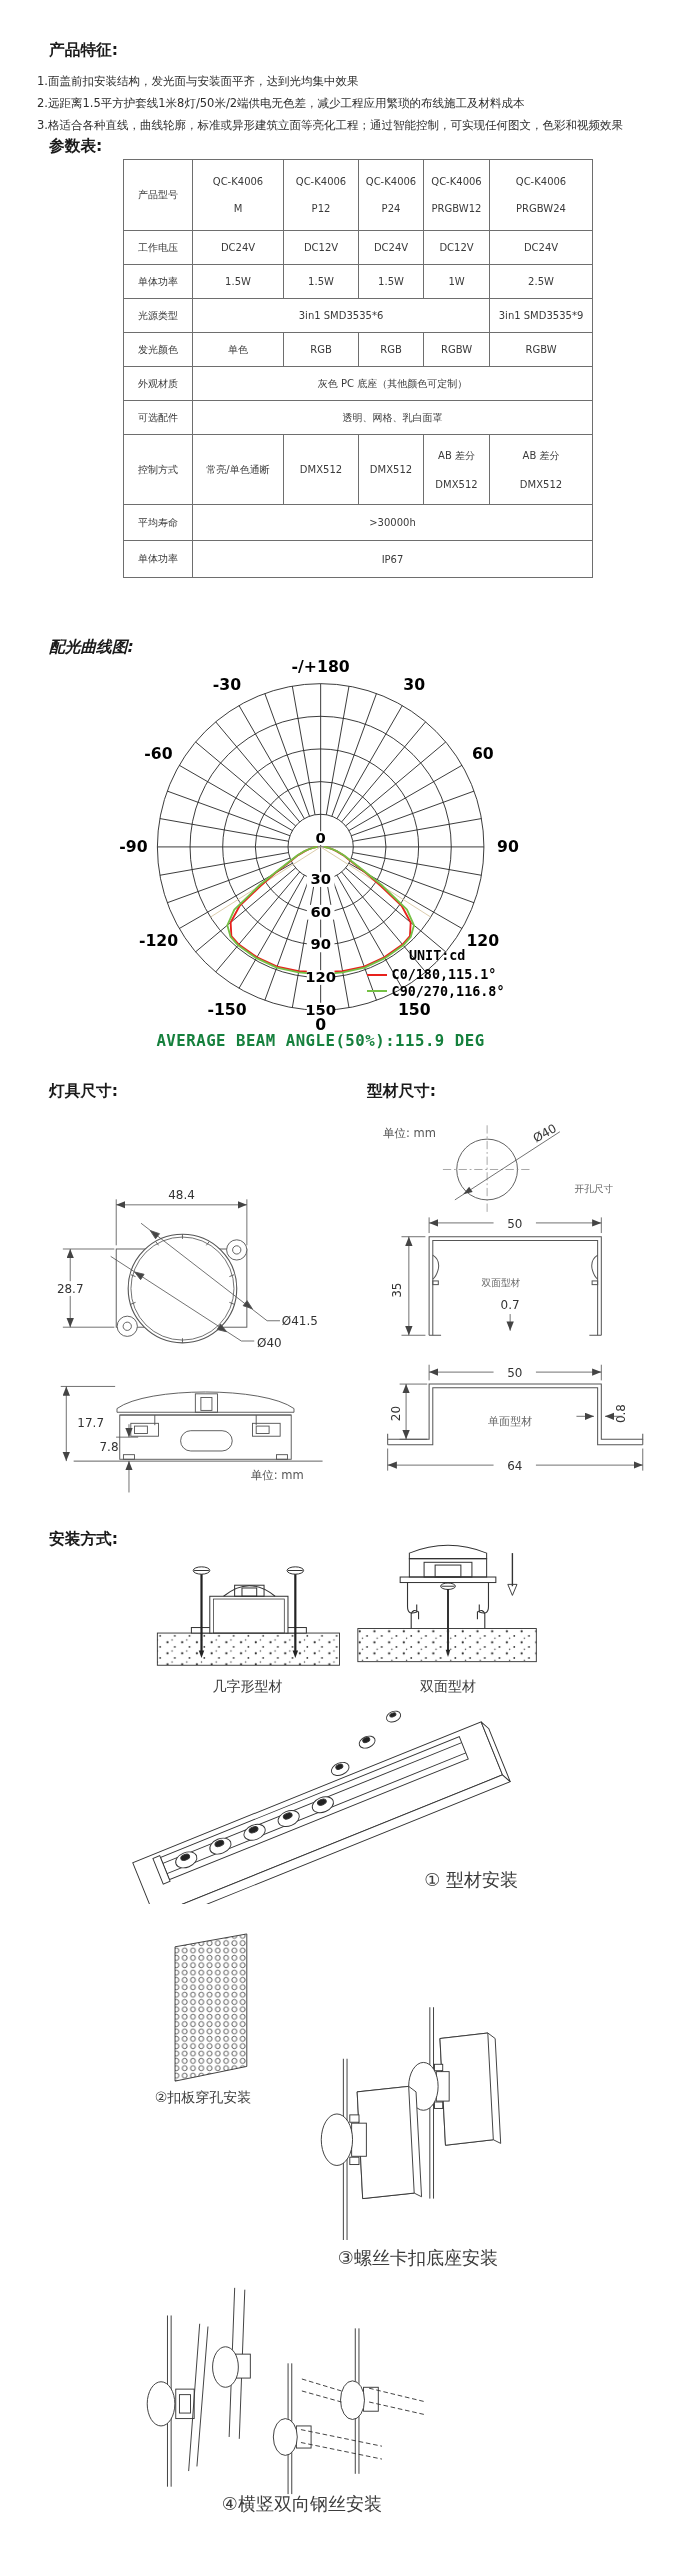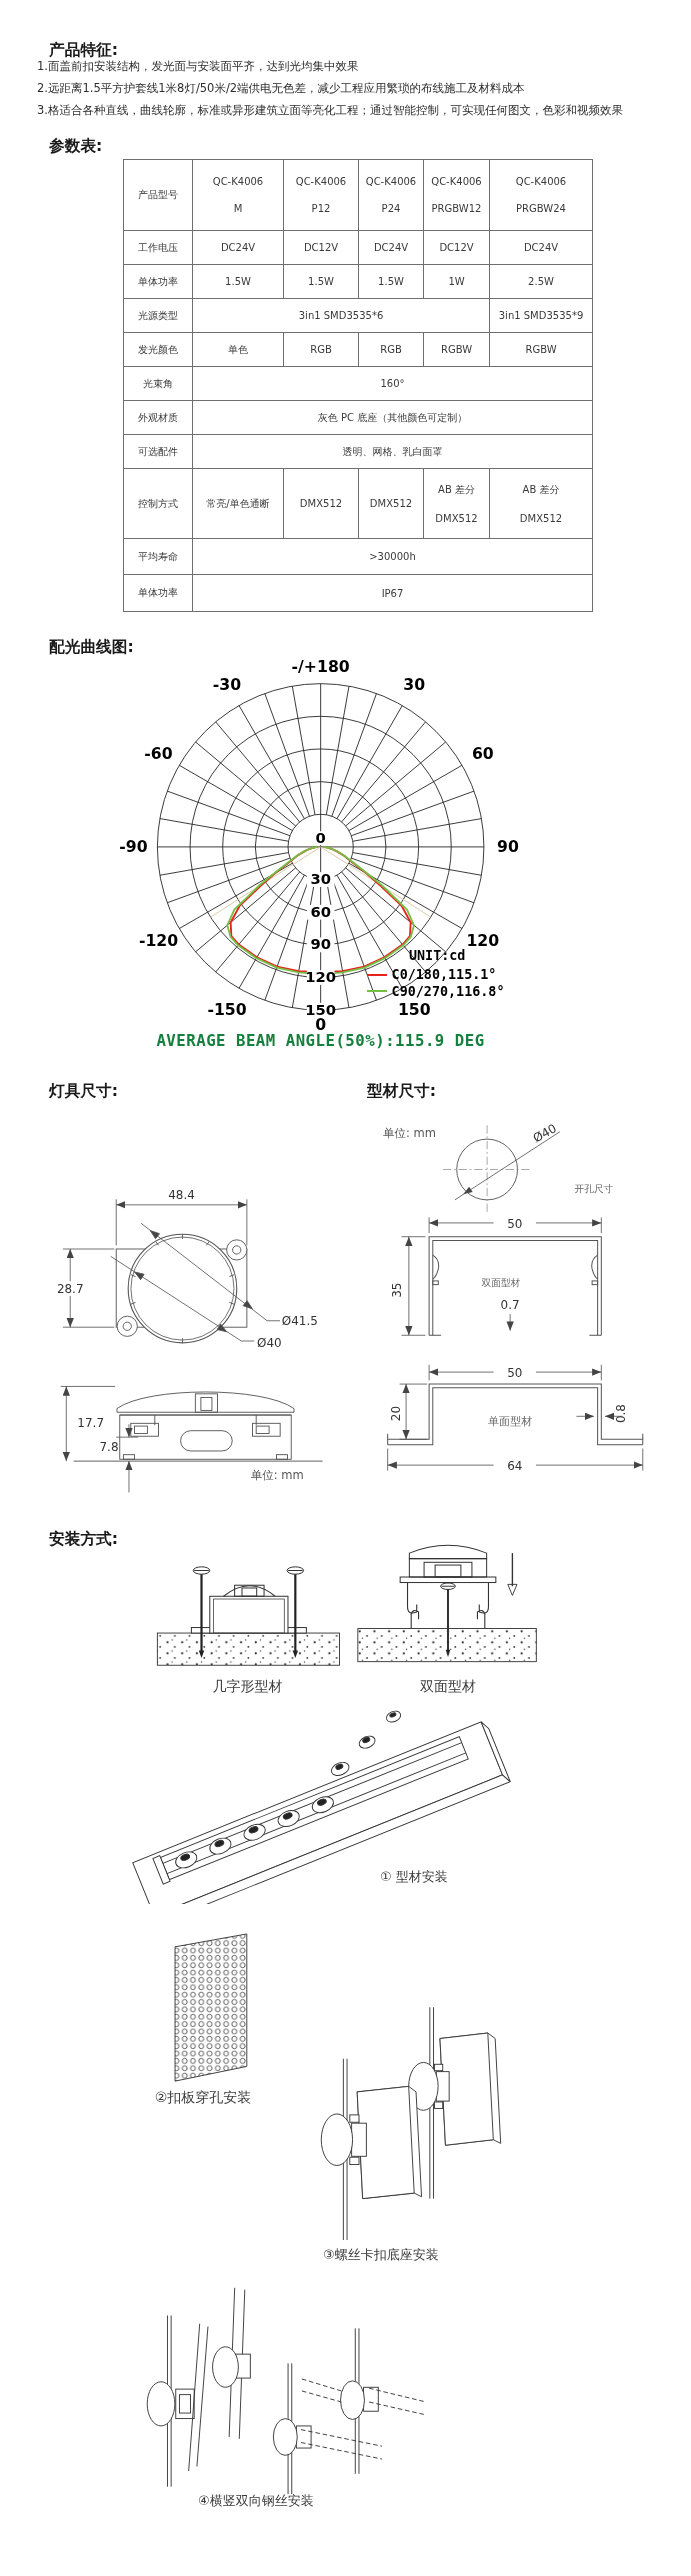--- a/index.html
+++ b/index.html
@@ -10,31 +10,31 @@
   table.spec{border-collapse:collapse;table-layout:fixed;width:469px;}
   table.spec td{border:0.9px solid #6e6e6e;text-align:center;vertical-align:middle;
     font-size:10px;color:#3a3a3a;padding:0.9px 1.8px;overflow:hidden;}
   .ml1{margin-bottom:15.7px;}
   .legend-row{display:flex;align-items:center;height:16.6px;text-align:right;}
   .legend-swatch{display:inline-block;width:20px;height:1.8px;margin-right:4.6px;}
   .legend-text{font-family:"DejaVu Sans Mono",monospace;font-weight:bold;font-size:13.4px;color:#000;}
   .chart-caption{font-family:"DejaVu Sans Mono",monospace;font-weight:bold;font-size:15.7px;
     color:#15803d;text-align:center;letter-spacing:0.5px;}
   .ill-caption{font-size:14px;color:#3c3c3c;text-align:center;}
-  .step-caption{font-size:13px;color:#3c3c3c;text-align:left;}
+  .step-caption{font-size:18px;color:#3c3c3c;text-align:right;}
   svg text{font-family:"DejaVu Sans",sans-serif;}
   svg .dim{font-size:13px;fill:#333;}
   svg .small{font-size:10.5px;fill:#666;}
   svg .unit{font-size:12.5px;fill:#555;}
 </style>
 </head>
 <body>
 
 <h2 class="sec abs" style="left:37px;top:28px;">产品特征:</h2>
-<div class="features abs" style="left:37px;top:55px;width:636px;">
+<div class="features abs" style="left:37px;top:70px;width:636px;">
   <div>1.面盖前扣安装结构，发光面与安装面平齐，达到光均集中效果</div>
   <div>2.远距离1.5平方护套线1米8灯/50米/2端供电无色差，减少工程应用繁琐的布线施工及材料成本</div>
   <div>3.格适合各种直线，曲线轮廓，标准或异形建筑立面等亮化工程；通过智能控制，可实现任何图文，色彩和视频效果</div>
 </div>
 
 <h2 class="sec abs" style="left:37px;top:124px;">参数表:</h2>
 <table class="spec abs" style="left:123px;top:159px;">
   <colgroup>
       <col style="width:69px">
       <col style="width:91px">
@@ -90,24 +90,20 @@
   </tr>
   <tr style="height:34px">
     <td>发光颜色</td>
     <td>单色</td>
     <td>RGB</td>
     <td>RGB</td>
     <td>RGBW</td>
     <td>RGBW</td>
   </tr>
   <tr style="height:34px">
-    <td>光束角</td>
-    <td colspan="5">160°</td>
-  </tr>
-  <tr style="height:34px">
     <td>外观材质</td>
     <td colspan="5">灰色 PC 底座（其他颜色可定制）</td>
   </tr>
   <tr style="height:34px">
     <td>可选配件</td>
     <td colspan="5">透明、网格、乳白面罩</td>
   </tr>
   <tr style="height:70px">
     <td>控制方式</td>
     <td>常亮/单色通断</td>
@@ -126,21 +122,21 @@
     <td>平均寿命</td>
     <td colspan="5">&gt;30000h</td>
   </tr>
   <tr style="height:37px">
     <td>单体功率</td>
     <td colspan="5">IP67</td>
   </tr>
 </tbody>
   </table>
 
-<h2 class="sec abs" style="left:37px;top:625px;">配光曲线图:</h2>
+<h2 class="sec abs" style="left:37px;top:625px;font-style:italic;">配光曲线图:</h2>
 <svg id="polarChart" class="abs" style="left:55px;top:644px;" width="535" height="392" viewBox="0 0 580 425">
     <circle cx="288" cy="220" r="35.4" fill="none" stroke="#2b2b2b" stroke-width="1"></circle>
     <circle cx="288" cy="220" r="70.8" fill="none" stroke="#2b2b2b" stroke-width="1"></circle>
     <circle cx="288" cy="220" r="106.19999999999999" fill="none" stroke="#2b2b2b" stroke-width="1"></circle>
     <circle cx="288" cy="220" r="141.6" fill="none" stroke="#2b2b2b" stroke-width="1"></circle>
     <circle cx="288" cy="220" r="177" fill="none" stroke="#2b2b2b" stroke-width="1"></circle>
     <line x1="288" y1="220" x2="288" y2="397" stroke="#2b2b2b" stroke-width="1"></line>
     <line x1="294.14714548940935" y1="254.86219445663215" x2="318.73572744704666" y2="394.3109722831608" stroke="#2b2b2b" stroke-width="1"></line>
     <line x1="300.1075130737287" y1="253.26511877582115" x2="348.53756536864336" y2="386.3255938791058" stroke="#2b2b2b" stroke-width="1"></line>
     <line x1="305.7" y1="250.65729929396912" x2="376.5" y2="373.28649646984564" stroke="#2b2b2b" stroke-width="1"></line>

